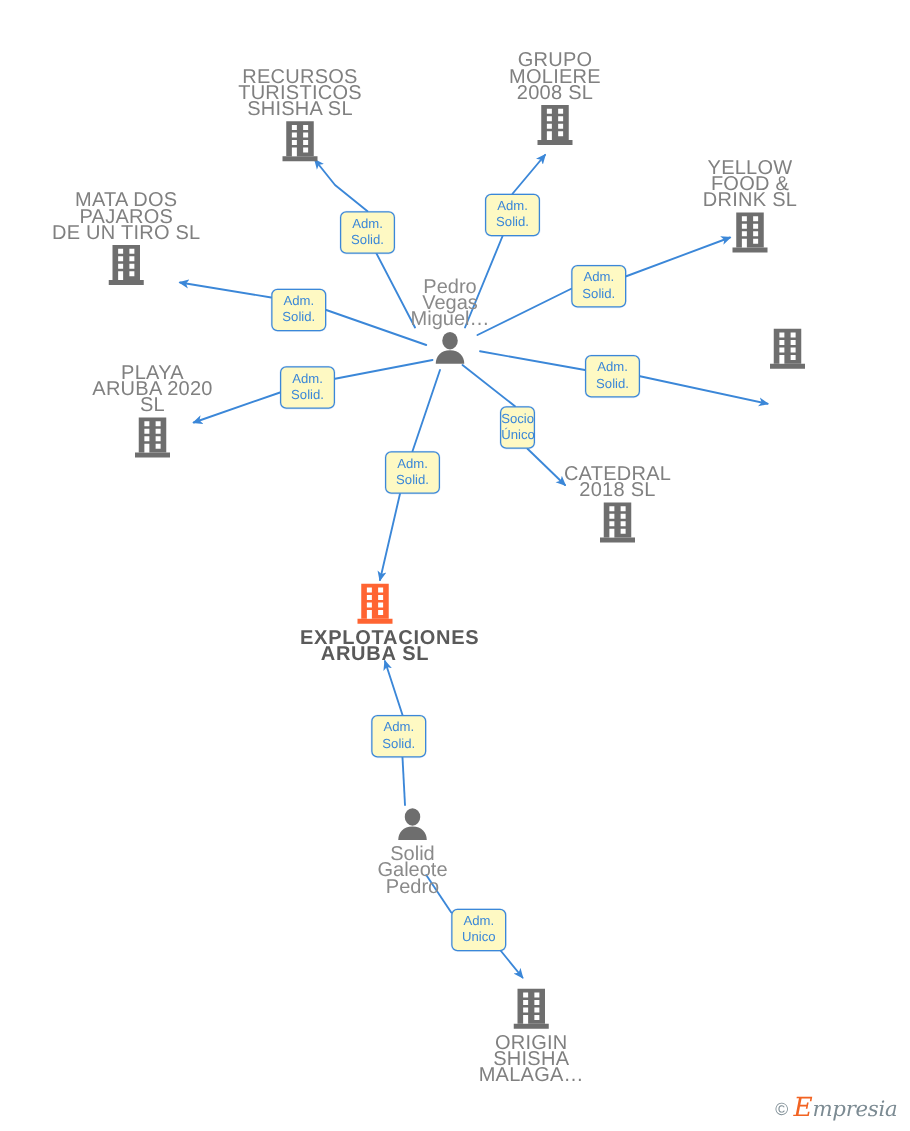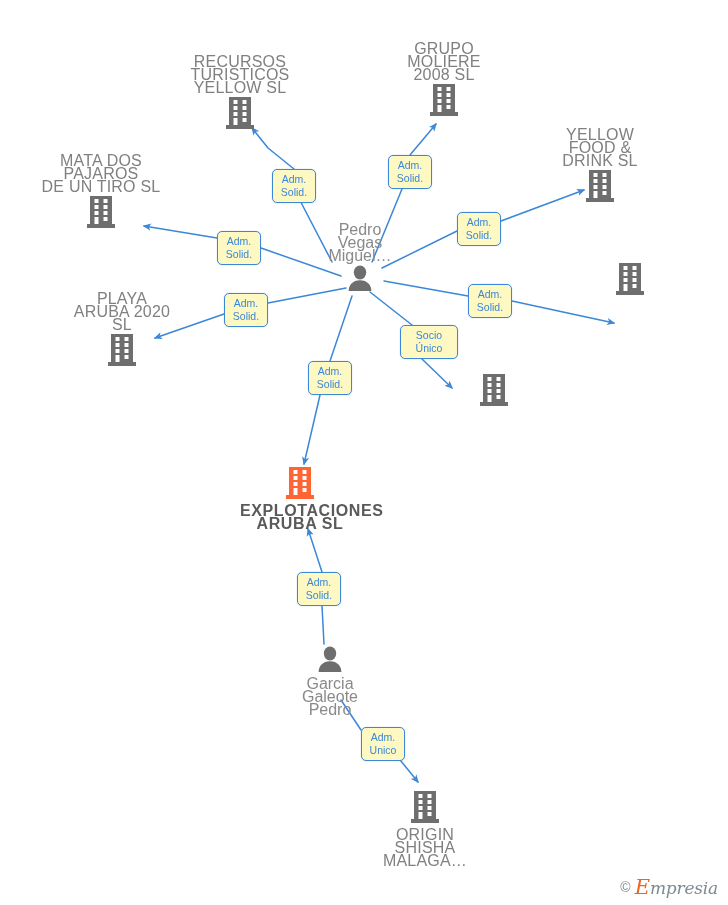--- a/index.html
+++ b/index.html
@@ -130,21 +130,21 @@
         <polyline points="322,606 324,644" fill="none" stroke="#3b87d8" stroke-width="1.5" stroke-linecap="round" stroke-linejoin="round"></polyline>
         <polyline points="392,750 418,782" fill="none" stroke="#3b87d8" stroke-width="1.5" stroke-linecap="round" stroke-linejoin="round" marker-end="url(#arrowhead)"></polyline>
         <polyline points="361,730 341,700" fill="none" stroke="#3b87d8" stroke-width="1.5" stroke-linecap="round" stroke-linejoin="round"></polyline>
       </g>
   </svg>
 
   <div id="nodes-layer">
       <div class="node company label-above" style="left: 240px; top: 55px;">
         <span class="label">RECURSOS
 TURISTICOS
-YELLOW SL</span>
+SHISHA SL</span>
         <span class="icon"><svg width="30" height="34" viewBox="0 0 30 34">
             <g fill="#6e6e6e">
               <rect x="4" y="1" width="22" height="28"></rect>
               <rect x="1" y="29" width="28" height="4"></rect>
             </g>
             <g fill="#ffffff">
               <rect x="8.5" y="4" width="4" height="4"></rect>
               <rect x="8.5" y="10" width="4" height="4"></rect>
               <rect x="8.5" y="16" width="4" height="4"></rect>
               <rect x="17.5" y="4" width="4" height="4"></rect>
@@ -251,20 +251,22 @@
               <rect x="8.5" y="16" width="4" height="4"></rect>
               <rect x="17.5" y="4" width="4" height="4"></rect>
               <rect x="17.5" y="10" width="4" height="4"></rect>
               <rect x="17.5" y="16" width="4" height="4"></rect>
               <rect x="8.5" y="22" width="4" height="7"></rect>
               <rect x="17.5" y="22" width="4" height="4"></rect>
             </g>
           </svg></span>
       </div>
       <div class="node company label-above" style="left: 494px; top: 373px;">
+        <span class="label">CATEDRAL
+2018  SL</span>
         <span class="icon"><svg width="30" height="34" viewBox="0 0 30 34">
             <g fill="#6e6e6e">
               <rect x="4" y="1" width="22" height="28"></rect>
               <rect x="1" y="29" width="28" height="4"></rect>
             </g>
             <g fill="#ffffff">
               <rect x="8.5" y="4" width="4" height="4"></rect>
               <rect x="8.5" y="10" width="4" height="4"></rect>
               <rect x="8.5" y="16" width="4" height="4"></rect>
               <rect x="17.5" y="4" width="4" height="4"></rect>
@@ -323,39 +325,39 @@
         <span class="icon"><svg width="28" height="28" viewBox="0 0 28 28">
             <ellipse cx="14" cy="8.5" rx="6.2" ry="7" fill="#6e6e6e"></ellipse>
             <path d="M14 16.2 C6.6 16.2 2.6 21.2 2.6 27 L25.4 27 C25.4 21.2 21.4 16.2 14 16.2 Z" fill="#6e6e6e"></path>
           </svg></span>
       </div>
       <div class="node person label-below" style="left: 330px; top: 645px;">
         <span class="icon"><svg width="28" height="28" viewBox="0 0 28 28">
             <ellipse cx="14" cy="8.5" rx="6.2" ry="7" fill="#6e6e6e"></ellipse>
             <path d="M14 16.2 C6.6 16.2 2.6 21.2 2.6 27 L25.4 27 C25.4 21.2 21.4 16.2 14 16.2 Z" fill="#6e6e6e"></path>
           </svg></span>
-        <span class="label">Garcia
+        <span class="label">Solid
 Galeote
 Pedro</span>
       </div>
     </div>
   <div id="relations-layer">
       <div class="rel" style="left: 272px; top: 169px; width: 44px; height: 34px;">Adm.
 Solid.</div>
       <div class="rel" style="left: 388px; top: 155px; width: 44px; height: 34px;">Adm.
 Solid.</div>
       <div class="rel" style="left: 457px; top: 212px; width: 44px; height: 34px;">Adm.
 Solid.</div>
       <div class="rel" style="left: 217px; top: 231px; width: 44px; height: 34px;">Adm.
 Solid.</div>
       <div class="rel" style="left: 468px; top: 284px; width: 44px; height: 34px;">Adm.
 Solid.</div>
       <div class="rel" style="left: 224px; top: 293px; width: 44px; height: 34px;">Adm.
 Solid.</div>
-      <div class="rel" style="left: 400px; top: 325px; width: 58px; height: 34px;">Socio
+      <div class="rel" style="left: 400px; top: 325px; width: 28px; height: 34px;">Socio
 Único</div>
       <div class="rel" style="left: 308px; top: 361px; width: 44px; height: 34px;">Adm.
 Solid.</div>
       <div class="rel" style="left: 297px; top: 572px; width: 44px; height: 34px;">Adm.
 Solid.</div>
       <div class="rel" style="left: 361px; top: 727px; width: 44px; height: 34px;">Adm.
 Unico</div>
     </div>
 
   <div class="watermark">

